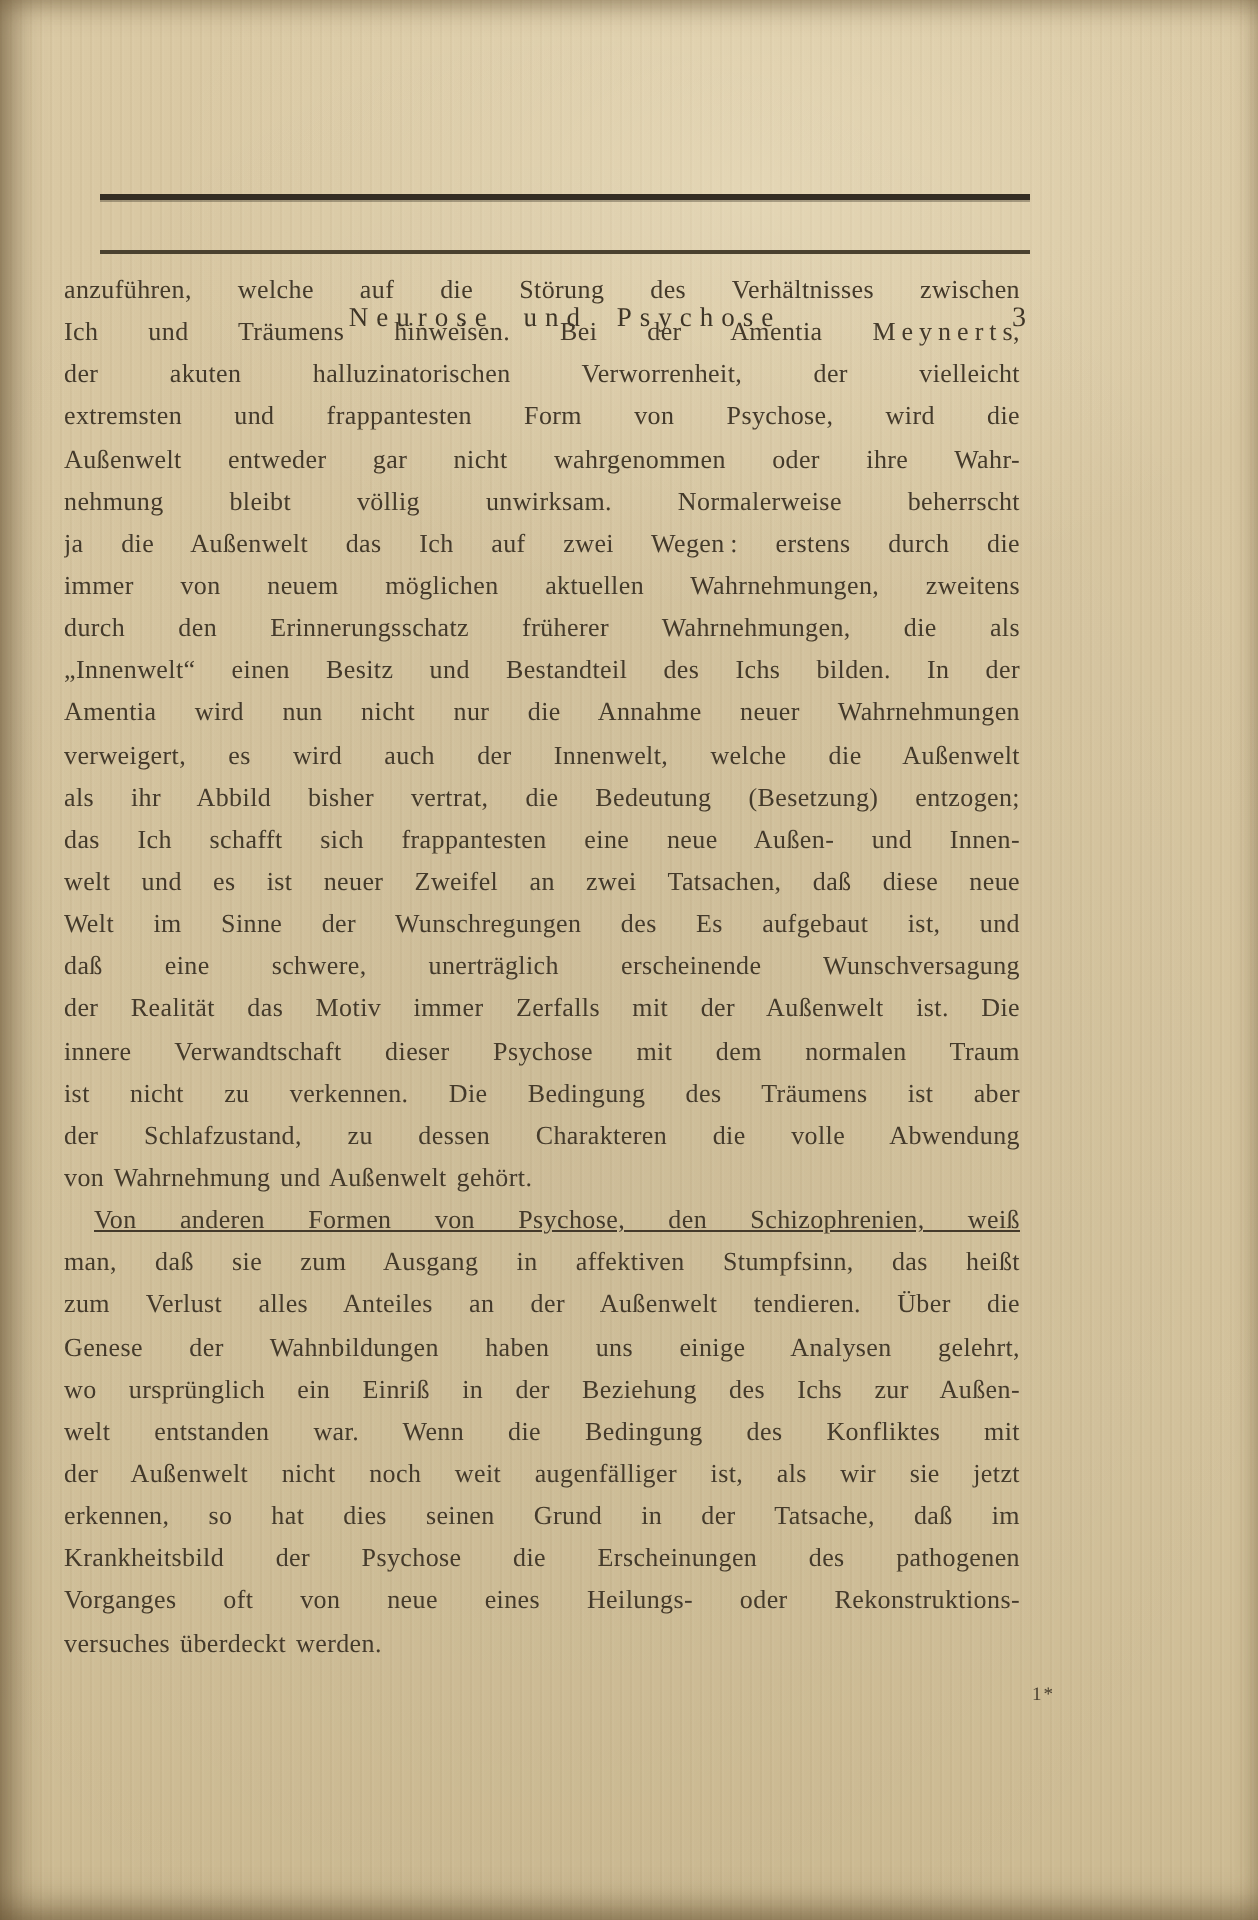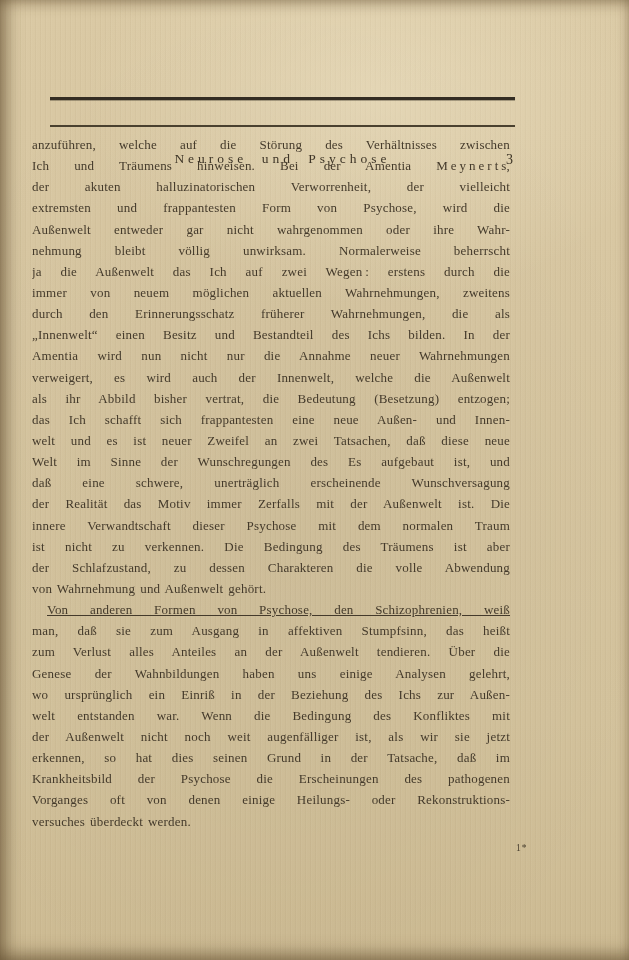--- a/index.html
+++ b/index.html
@@ -132,17 +132,17 @@
       <div class="line last">von Wahrnehmung und Außenwelt gehört.</div>
       <div class="line indent">Von anderen Formen von Psychose, den Schizophrenien, weiß</div>
       <div class="line">man, daß sie zum Ausgang in affektiven Stumpfsinn, das heißt</div>
       <div class="line">zum Verlust alles Anteiles an der Außenwelt tendieren. Über die</div>
       <div class="line">Genese der Wahnbildungen haben uns einige Analysen gelehrt,</div>
       <div class="line">wo ursprünglich ein Einriß in der Beziehung des Ichs zur Außen-</div>
       <div class="line">welt entstanden war. Wenn die Bedingung des Konfliktes mit</div>
       <div class="line">der Außenwelt nicht noch weit augenfälliger ist, als wir sie jetzt</div>
       <div class="line">erkennen, so hat dies seinen Grund in der Tatsache, daß im</div>
       <div class="line">Krankheitsbild der Psychose die Erscheinungen des pathogenen</div>
-      <div class="line">Vorganges oft von denen einige Heilungs- oder Rekonstruktions-</div>
+      <div class="line">Vorganges oft von neue eines Heilungs- oder Rekonstruktions-</div>
       <div class="line last">versuches überdeckt werden.</div>
     </div>
   <div class="signature-mark">1*</div>
 </div>
 
 </body></html>

